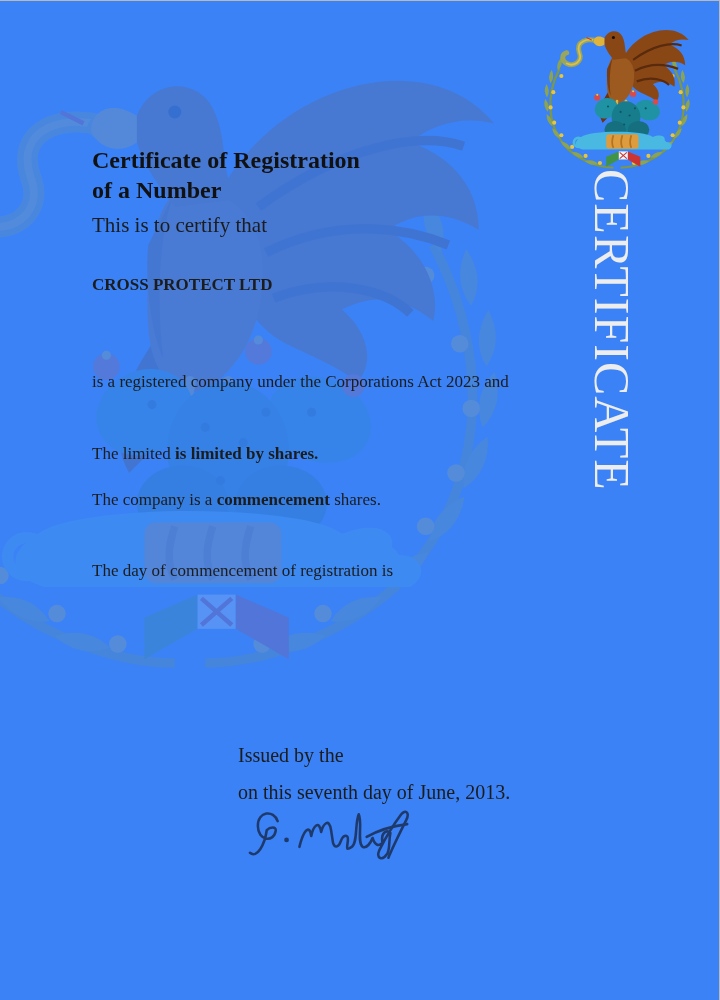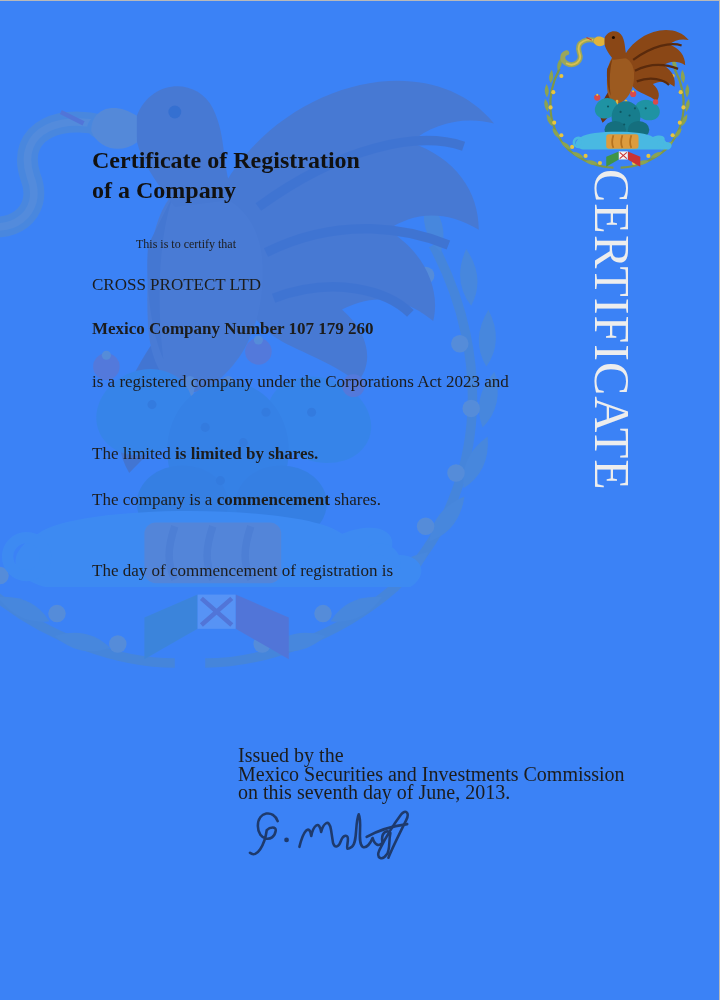--- a/index.html
+++ b/index.html
@@ -33,22 +33,22 @@
     color:#ededed;
     font-family:"Liberation Serif", serif;
     user-select:none;
   }
   .block{position:absolute; left:92px; white-space:nowrap;}
   .title{
     top:144px;
     font-size:24px; font-weight:bold; line-height:30px;
     margin:0; color:#111;
   }
-  .intro       {top:236px; font-size:12px;margin-left:44px;}
-  .company-name{top:274px; font-size:17px; font-weight:normal;}
+  .intro       {top:212px; font-size:21px;}
+  .company-name{top:274px; font-size:17px; font-weight:bold;}
   .company-num {top:318px; font-size:17px; font-weight:bold;}
   .regblock    {top:364px; font-size:17px; line-height:33px;}
   .limited     {top:443px; font-size:17px;}
   .proprietary {top:489px; font-size:17px;}
   .commence    {top:558px; font-size:17px; line-height:23px;}
   .bold{font-weight:bold;text-align:right;}
   .issued{
     left:238px; top:745px;
     font-size:20px; line-height:18.5px;
   }
@@ -166,48 +166,47 @@
   <div class="watermark-text">CERTIFICATE</div>
 
   <div class="coat-top">
     <svg width="100%" height="100%" viewBox="0 0 200 185">
         <use href="#coat"></use>
       </svg>
   </div>
 
   <h1 class="block title">
     <span>Certificate of Registration</span><br>
-    <span>of a Company</span>
+    <span>of a Number</span>
   </h1>
 
   <div class="block intro">This is to certify that</div>
 
   <div class="block company-name">CROSS PROTECT LTD</div>
 
-  <div class="block company-num">Mexico Company Number 107 179 260</div>
 
   <div class="block regblock">
     <span>is a registered company under the Corporations Act 2023 and</span><br>
   </div>
 
   <div class="block limited">
     <span>The limited </span><span class="bold">is limited by shares.</span>
   </div>
 
   <div class="block proprietary">
     <span>The company is a </span><span class="bold">commencement</span><span> shares.</span>
   </div>
 
   <div class="block commence">
     <span>The day of commencement of registration is</span><br>
   </div>
 
   <div class="block issued">
     <span>Issued by the</span><br>
-    <span>Mexico Securities and Investments Commission</span><br>
+    <br>
     <span>on this seventh day of June, 2013.</span>
   </div>
 
   <div class="sig-wrap">
     <svg width="178" height="64" viewBox="0 0 180 62">
       <g fill="none" stroke="#1e3a6d" stroke-width="2.6" stroke-linecap="round" stroke-linejoin="round">
         <path d="M32,18 C28,6 12,8 12,23 C12,38 28,40 30,28 C31,23 24,24 21,27 C19,42 11,56 4,50"></path>
         <path d="M54,44 C58,28 64,20 66,33 C68,23 74,16 76,29 C78,21 84,14 86,27 L88,40 C90,46 94,44 96,38 C98,32 104,30 103,38 C102,46 101,48 107,44 C113,40 110,20 114,11 C118,19 112,40 118,44 C122,46 126,40 128,35 C130,42 134,44 138,40 C136,30 142,26 146,30 C144,40 146,48 142,52 C138,58 131,56 135,47 C141,35 151,19 157,11 C161,6 166,9 162,17 C156,29 148,45 144,55"></path>
         <path d="M122,34 C134,27 148,23 163,21"></path>
       </g>

